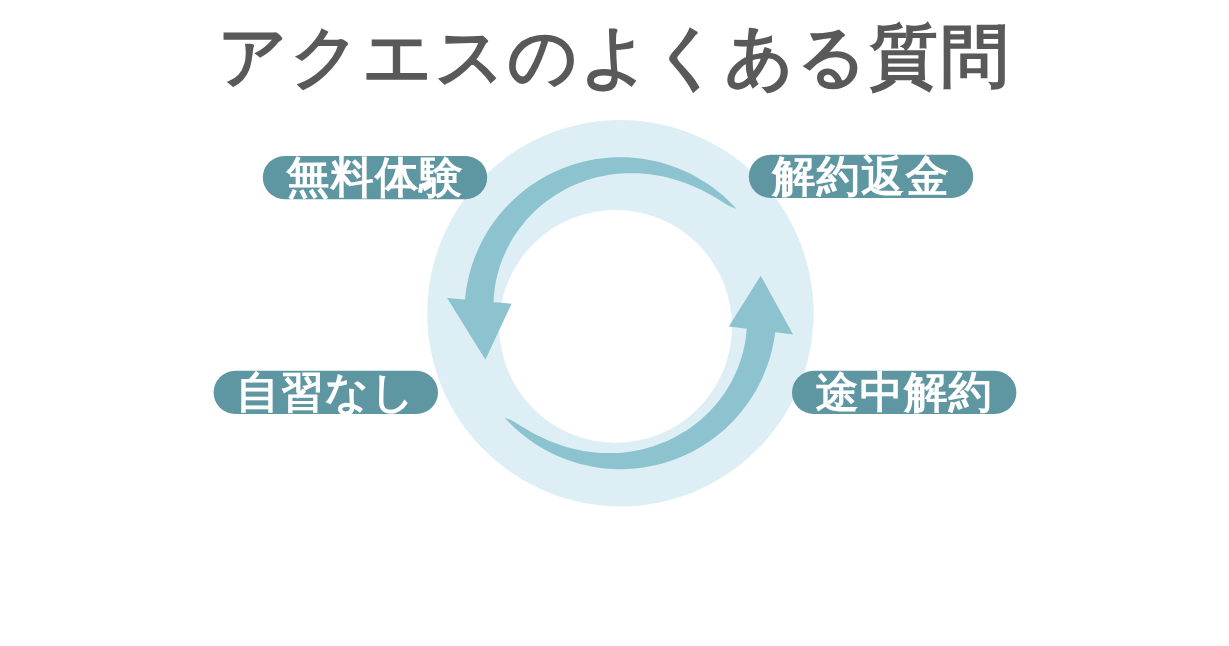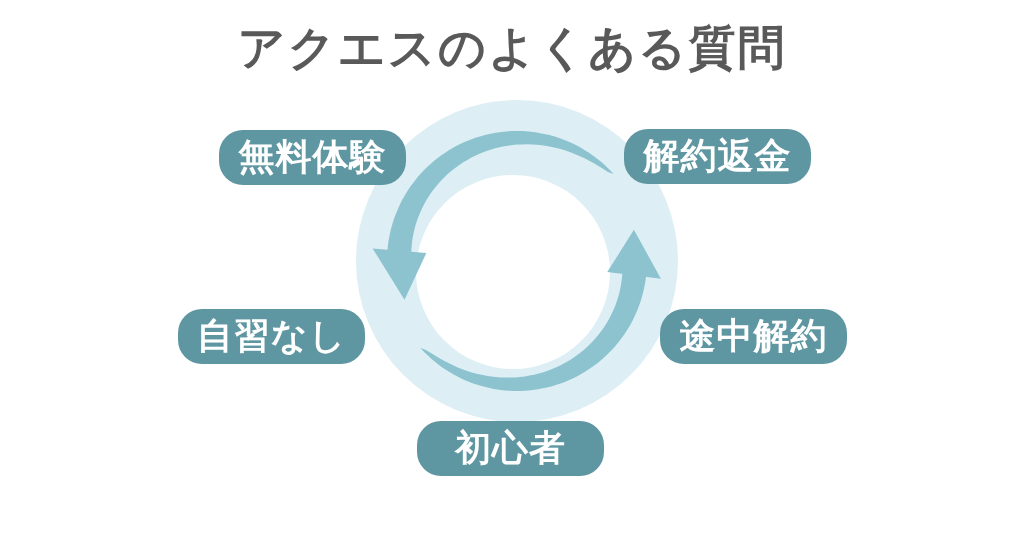--- a/index.html
+++ b/index.html
@@ -15,35 +15,35 @@
     overflow: hidden;
     font-family: "Liberation Sans", "DejaVu Sans", sans-serif;
   }
   .title {
     position: absolute;
     top: 20px;
     left: 0;
     width: 100%;
     margin: 0;
     text-align: center;
-    font-size: 47px;
+    font-size: 57px;
     line-height: 56px;
     font-weight: bold;
     letter-spacing: 2px;
     color: var(--title-color, #595959);
   }
   #cycle-svg {
     position: absolute;
     top: 0;
     left: 0;
   }
   .pill {
     position: absolute;
     width: 187px;
-    height: 55px;
+    height: 36px;
     border-radius: 24px;
     background: var(--pill-bg, #5e96a1);
     color: var(--pill-text, #ffffff);
     font-size: 36px;
     font-weight: bold;
     letter-spacing: 1px;
     display: flex;
     align-items: center;
     justify-content: center;
     box-sizing: border-box;
@@ -69,15 +69,14 @@
   </svg>
 
   <div class="pill pos-tl">無料体験</div>
 
   <div class="pill pos-tr">解約返金</div>
 
   <div class="pill pos-ml">自習なし</div>
 
   <div class="pill pos-mr">途中解約</div>
 
-  <div class="pill pos-bc">初心者</div>
 
 </div>
 
 </body></html>

